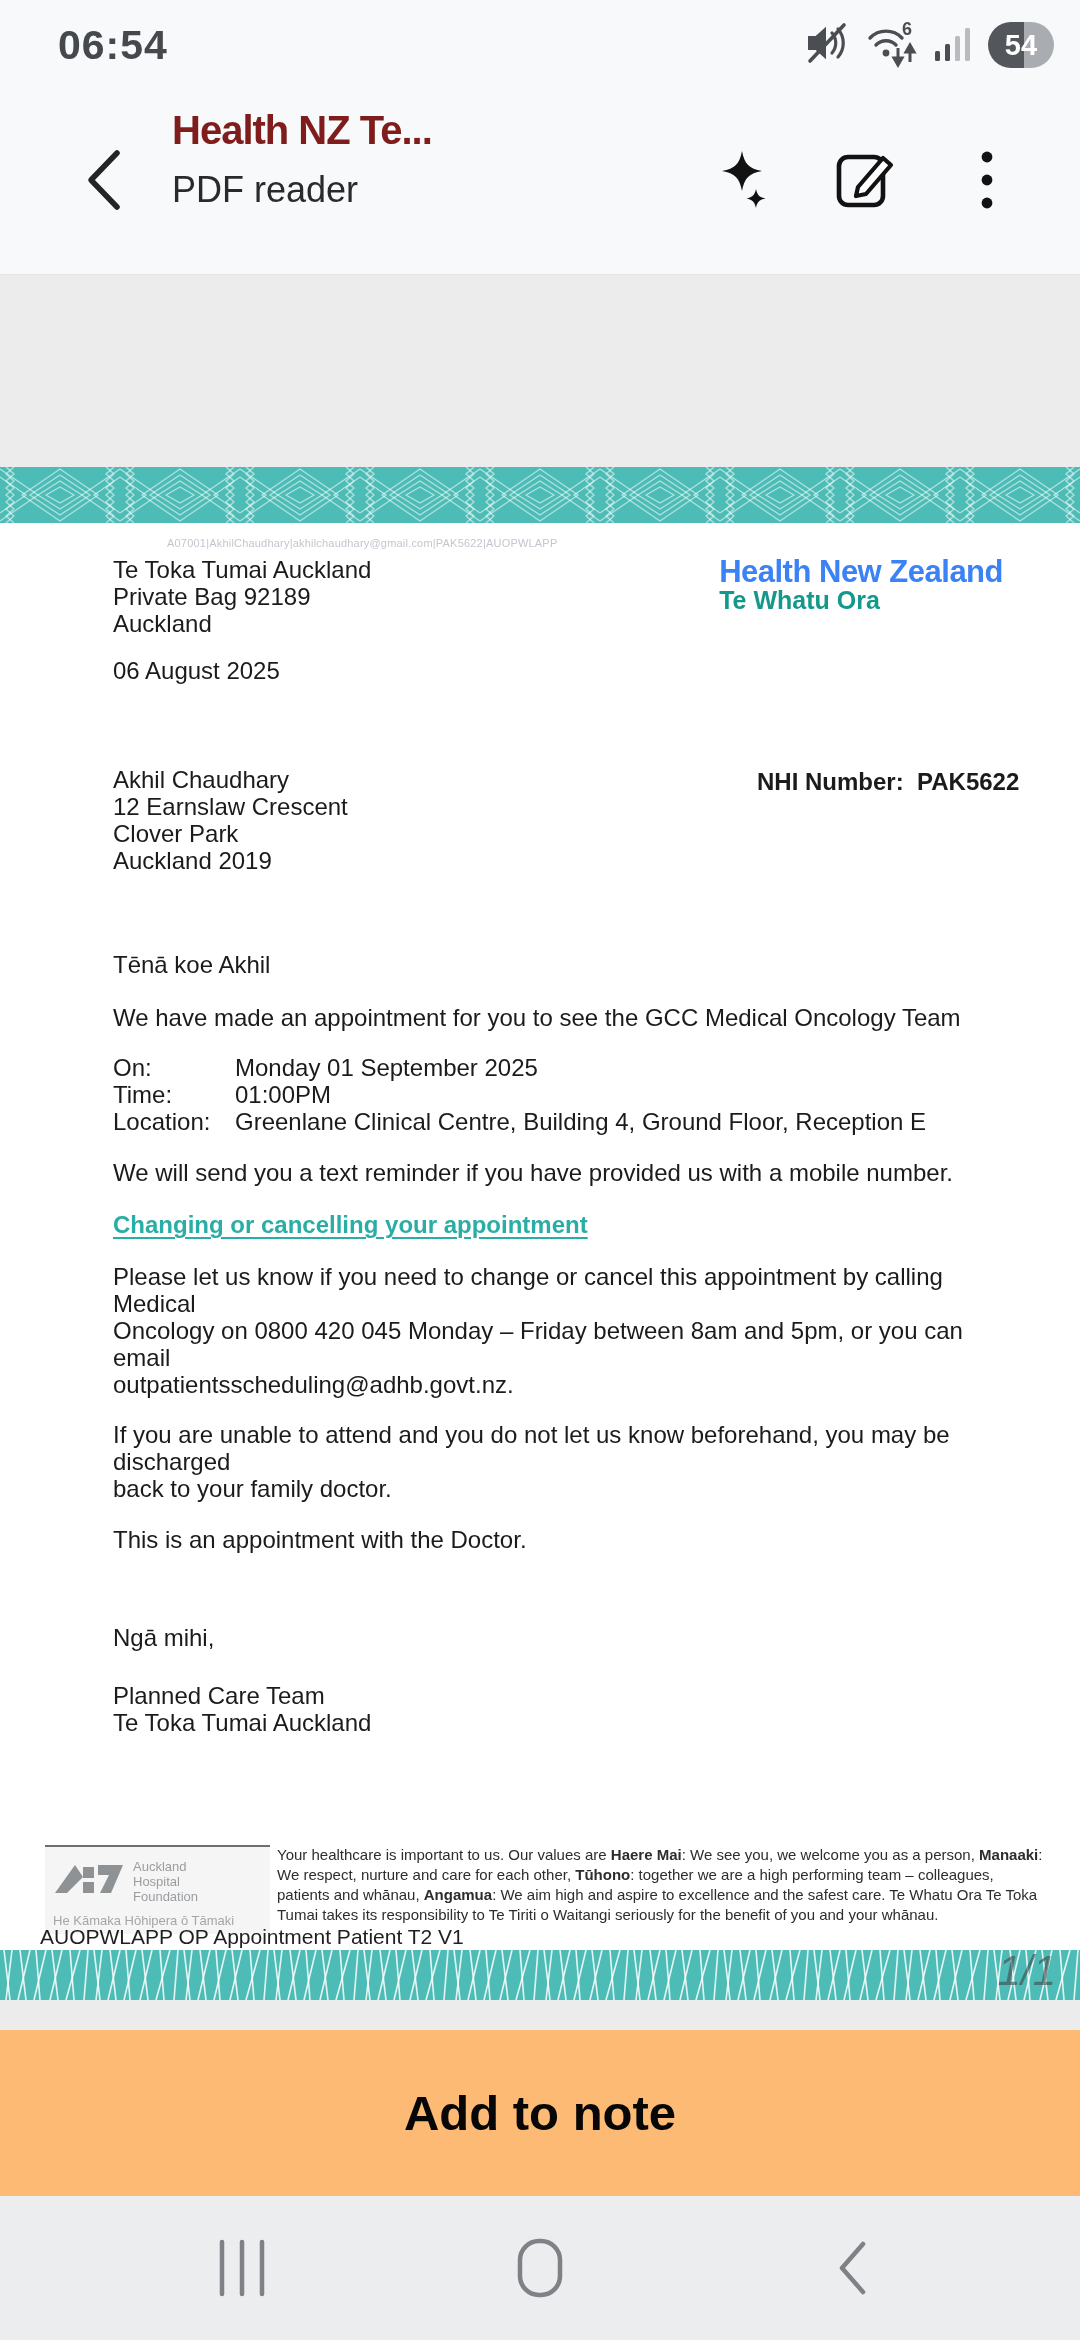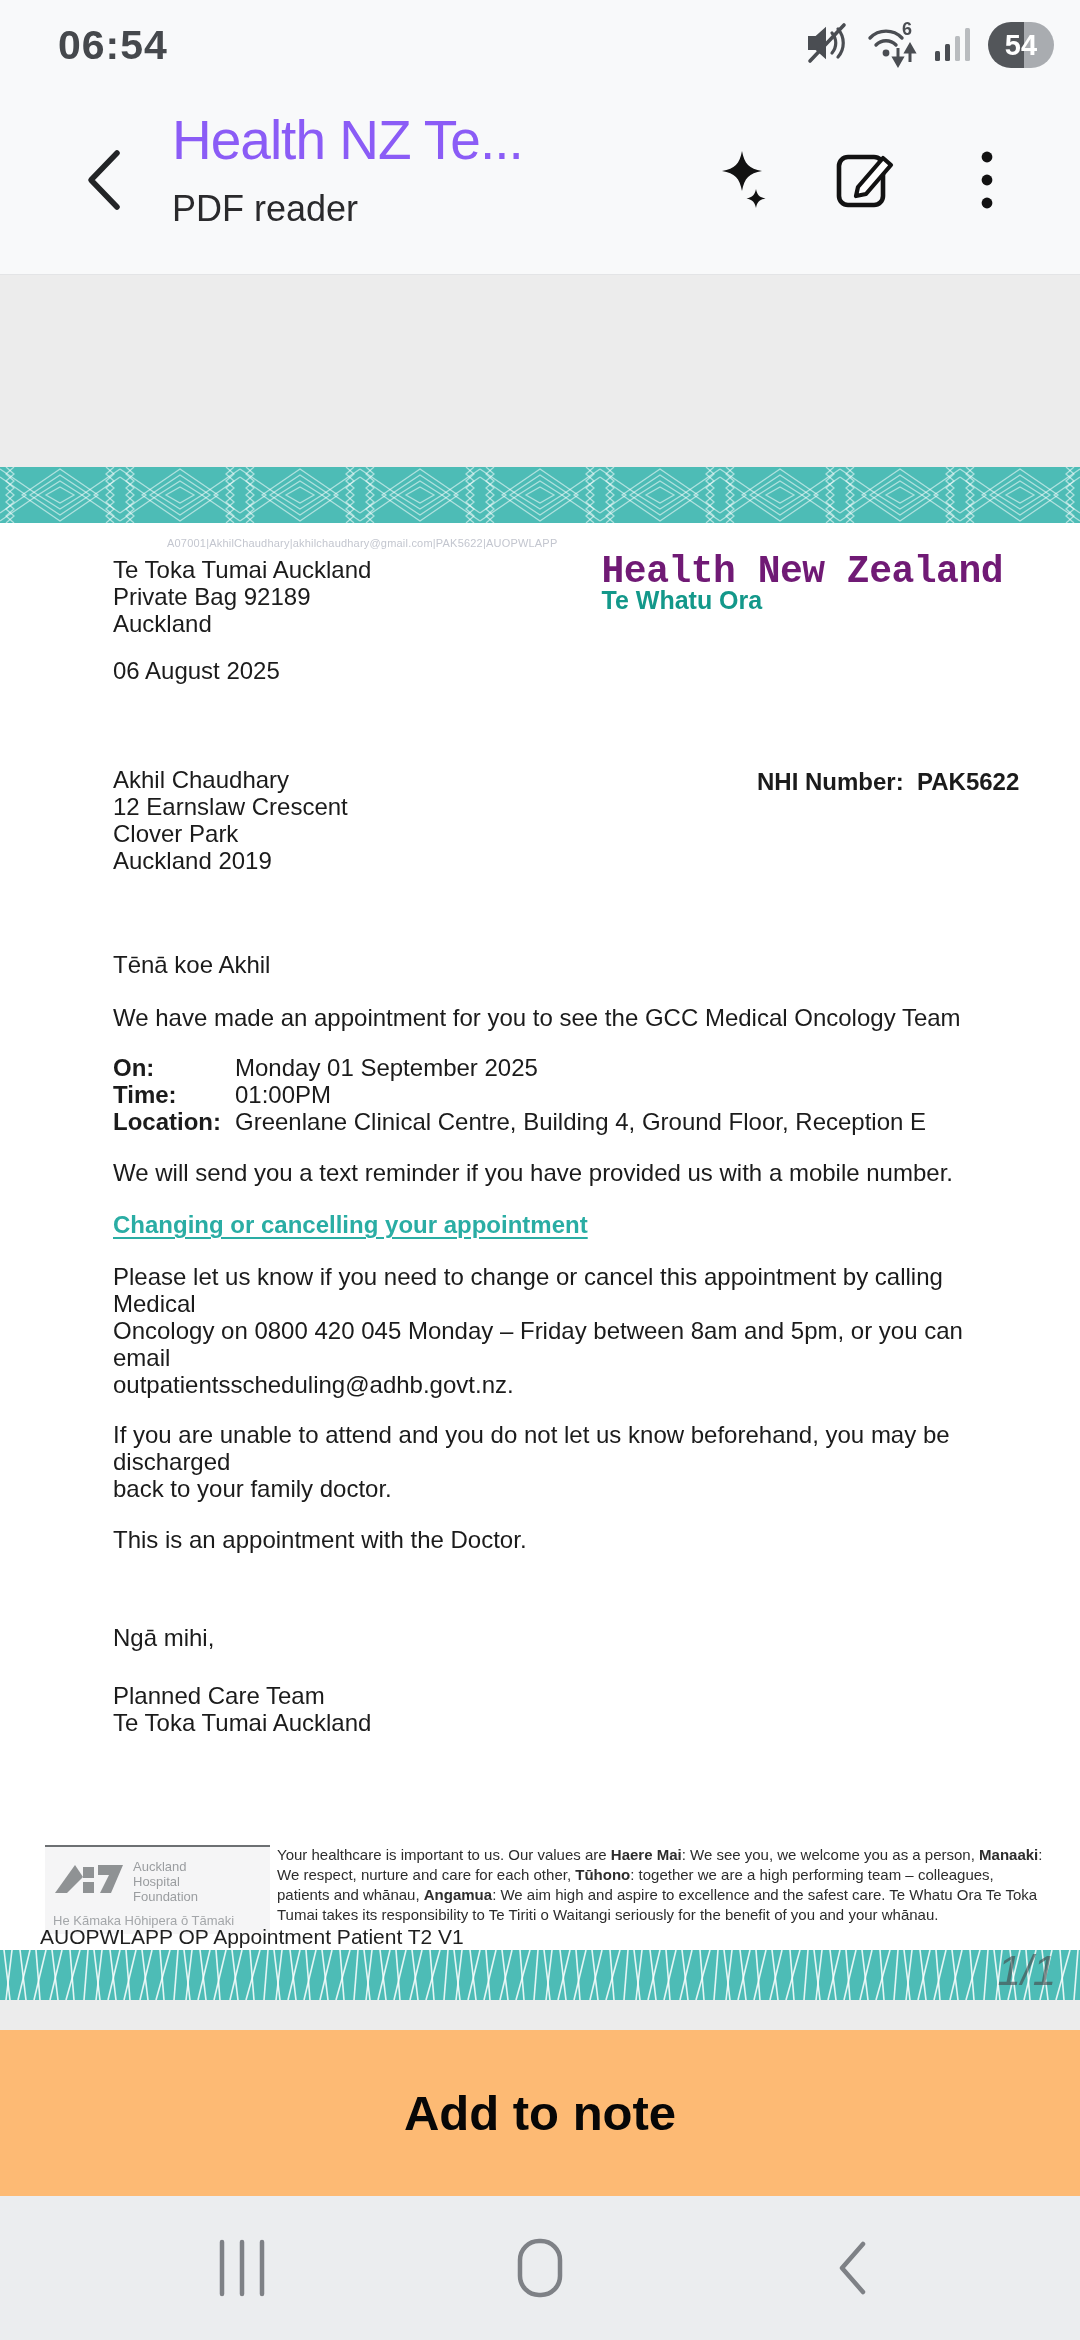--- a/index.html
+++ b/index.html
@@ -10,47 +10,47 @@
   .top-chrome { position:absolute; top:0; left:0; width:1080px; height:275px; background:#f8f9fa; border-bottom:1px solid #e3e4e6; }
   .status-bar { position:absolute; top:0; left:0; width:1080px; height:90px; display:flex; align-items:center; }
   .status-time { margin-left:58px; font-size:41px; font-weight:700; color:#45484c; letter-spacing:1px; }
   .status-icons { margin-left:auto; margin-right:26px; display:flex; align-items:center; gap:14px; }
   .battery-pill { width:66px; height:46px; border-radius:23px; background:linear-gradient(to right,#53565a 0 54%, #a9acb0 54% 100%);
                   display:flex; align-items:center; justify-content:center; color:#ffffff; font-weight:700; font-size:29px; }
 
   .app-header { position:absolute; top:90px; left:0; width:1080px; height:185px; }
   .back-btn { position:absolute; left:72px; top:52px; width:64px; height:76px; display:flex; align-items:center; justify-content:center; }
   .hdr-text { position:absolute; left:172px; top:18px; }
-  .hdr-title { font-size:55px; font-weight:400; color:#8b5cf6; letter-spacing:-1px; }
+  .hdr-title { font-size:40px; font-weight:700; color:#7f1d1d; letter-spacing:-1px; }
   .hdr-sub { font-size:36px; color:#2a2a2c; margin-top:16px; }
   .hdr-actions { position:absolute; right:60px; top:52px; display:flex; align-items:center; gap:56px; }
   .hdr-icon { width:66px; height:76px; display:flex; align-items:center; justify-content:center; }
 
   
   .viewer { position:absolute; top:275px; left:0; width:1080px; height:1755px; background:#ececec; }
   .band { position:absolute; left:0; width:1080px; overflow:hidden; }
   .band-top { top:192px; height:56px; }
   .band-bottom { top:1675px; height:50px; }
   .band svg { display:block; }
   .pdf-page { position:absolute; top:248px; left:0; width:1080px; height:1427px; background:#ffffff; padding:0 77px 0 113px; }
 
   .meta-line { margin-top:14px; margin-left:54px; font-size:11px; color:#c3c6cf; letter-spacing:.2px; }
   .letter { font-size:24px; color:#1b1b1b; line-height:27px; }
   .sender-row { display:flex; justify-content:space-between; margin-top:7px; }
   .brand { text-align:left; margin-top:2px; }
-  .brand-main { font-size:38px; font-weight:700; color:#701a75; letter-spacing:-.5px;font-family:Liberation Mono, monospace; }
+  .brand-main { font-size:31px; font-weight:700; color:#3b82f6; letter-spacing:-.5px; }
   .brand-sub { font-size:25px; font-weight:700; color:#13988a; margin-top:2px; }
   .date-line { margin-top:20px; }
   .recipient-row { position:relative; margin-top:82px; }
   .nhi { position:absolute; left:644px; top:2px; white-space:pre;font-weight:bold; }
   .greeting { margin-top:77px; }
   .intro { margin-top:26px; }
   .details { margin-top:23px; }
   .detail-row { display:flex; }
-  .detail-label { width:122px; font-weight:700; flex:0 0 auto; }
+  .detail-label { width:122px; font-weight:400; flex:0 0 auto; }
   .reminder { margin-top:24px; }
   .appt-link { display:inline-block; margin-top:25px; color:#2aada4; font-weight:700; text-decoration:underline; text-decoration-thickness:2px; text-underline-offset:4px; }
   .para1 { margin-top:25px; }
   .para2 { margin-top:23px; }
   .para3 { margin-top:24px; }
   .signoff { margin-top:71px; }
   .signature { margin-top:31px; }
 
   .footer-row { position:absolute; left:45px; top:1322px; width:1005px; display:flex; }
   .ahf-box { width:225px; flex:0 0 auto; background:#f5f5f6; border-top:2px solid #6d7073; padding:8px 6px 6px 8px; }

